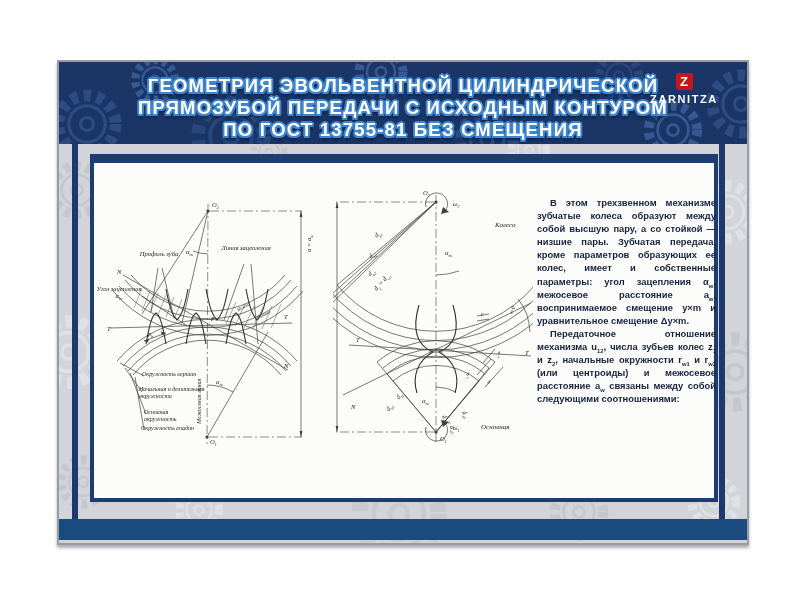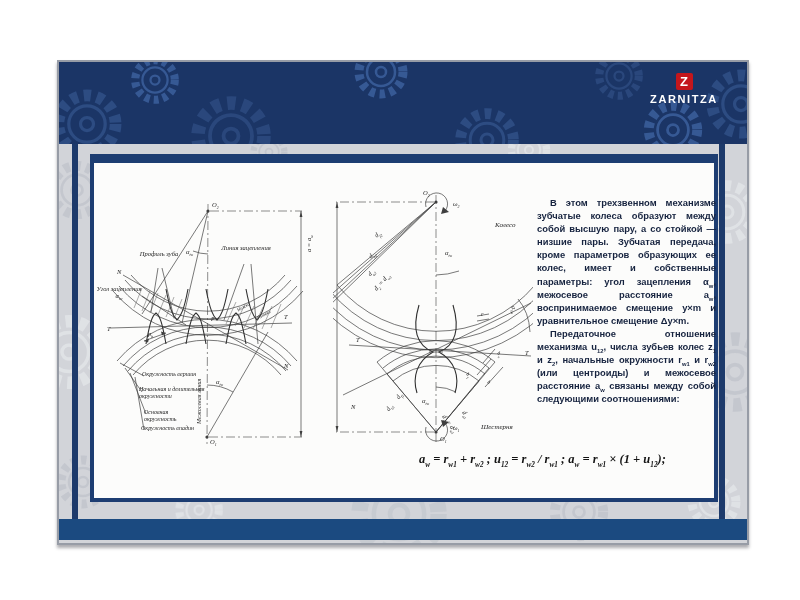--- a/index.html
+++ b/index.html
@@ -74,20 +74,25 @@
         <use href="#gw" transform="translate(28,62) scale(1.3)" stroke="#2f4f86"></use>
         <use href="#gw" transform="translate(96,18) scale(0.9)" stroke="#3a5d9a"></use>
         <use href="#gw" transform="translate(172,74) scale(1.5)" stroke="#2c4a7f"></use>
         <use href="#gw" transform="translate(322,10) scale(1.0)" stroke="#3a5d9a"></use>
         <use href="#gw" transform="translate(428,78) scale(1.2)" stroke="#2f4f86"></use>
         <use href="#gw" transform="translate(560,14) scale(0.9)" stroke="#2c4a7f"></use>
         <use href="#gw" transform="translate(614,68) scale(1.1)" stroke="#3a5d9a"></use>
         <use href="#gw" transform="translate(682,42) scale(1.3)" stroke="#2f4f86"></use>
       </g>
     </svg>
+    <div class="titlebox">
+      <div class="titleline">ГЕОМЕТРИЯ ЭВОЛЬВЕНТНОЙ ЦИЛИНДРИЧЕСКОЙ</div>
+      <div class="titleline">ПРЯМОЗУБОЙ ПЕРЕДАЧИ С ИСХОДНЫМ КОНТУРОМ</div>
+      <div class="titleline">ПО ГОСТ 13755-81 БЕЗ СМЕЩЕНИЯ</div>
+    </div>
     <div class="logo">
       <div class="logomark">Z</div>
       <div class="logotext">ZARNITZA</div>
     </div>
   </div>
 
   <div class="vstripe" style="left:13px;"></div>
   <div class="vstripe" style="left:660px;"></div>
   <div class="bottombar"></div>
 
@@ -264,27 +269,26 @@
         <span class="lbl" style="left:136px;top:184px;transform:rotate(40deg);font-size:5.5px;">h<sub>f</sub></span>
         <span class="lbl" style="left:157px;top:192px;transform:rotate(40deg);font-size:5.5px;">h</span>
         <span class="lbl" style="left:18px;top:216px;">N</span>
         <span class="lbl" style="left:61px;top:209px;transform:rotate(-55deg);">d<sub>f1</sub></span>
         <span class="lbl" style="left:51px;top:221px;transform:rotate(-55deg);">d<sub>b1</sub></span>
         <span class="lbl" style="left:89px;top:210px;">α<sub>tw</sub></span>
         <span class="lbl" style="left:114px;top:226px;transform:rotate(55deg);">d<sub>1</sub> = d<sub>w1</sub></span>
         <span class="lbl" style="left:134px;top:222px;transform:rotate(55deg);">d<sub>a1</sub></span>
         <span class="lbl" style="left:120px;top:237px;">ω<sub>1</sub></span>
         <span class="lbl" style="left:107px;top:248px;">O<sub>1</sub></span>
-        <span class="lbl" style="left:148px;top:236px;font-size:7px;">Шестерня</span>
+        <span class="lbl" style="left:148px;top:236px;font-size:7px;">Основная</span>
       </div>
 
       <div class="textcol">
         <p>В этом трехзвенном механизме зубчатые колеса образуют между собой высшую пару, а со стойкой — низшие пары. Зубчатая передача, кроме параметров образующих ее колес, имеет и собственные параметры: угол зацепления α<sub>w</sub>, межосевое расстояние a<sub>w</sub>, воспринимаемое смещение у×m и уравнительное смещение Δу×m.</p>
         <p>Передаточное отношение механизма u<sub>12</sub>, числа зубьев колес z<sub>1</sub> и z<sub>2</sub>, начальные окружности r<sub>w1</sub> и r<sub>w2</sub> (или центроиды) и межосевое расстояние a<sub>w</sub> связаны между собой следующими соотношениями:</p>
       </div>
 
       <div class="formulas">
-        <div>a<sub>w</sub> = r<sub>w1</sub> + r<sub>w2</sub> ; u<sub>12</sub> = r<sub>w2</sub> / r<sub>w1</sub> ; a<sub>w</sub> = r<sub>w1</sub> × (1 + u<sub>12</sub>);</div>
       </div>
 
     </div>
   </div>
 </div>
 
 </body></html>

